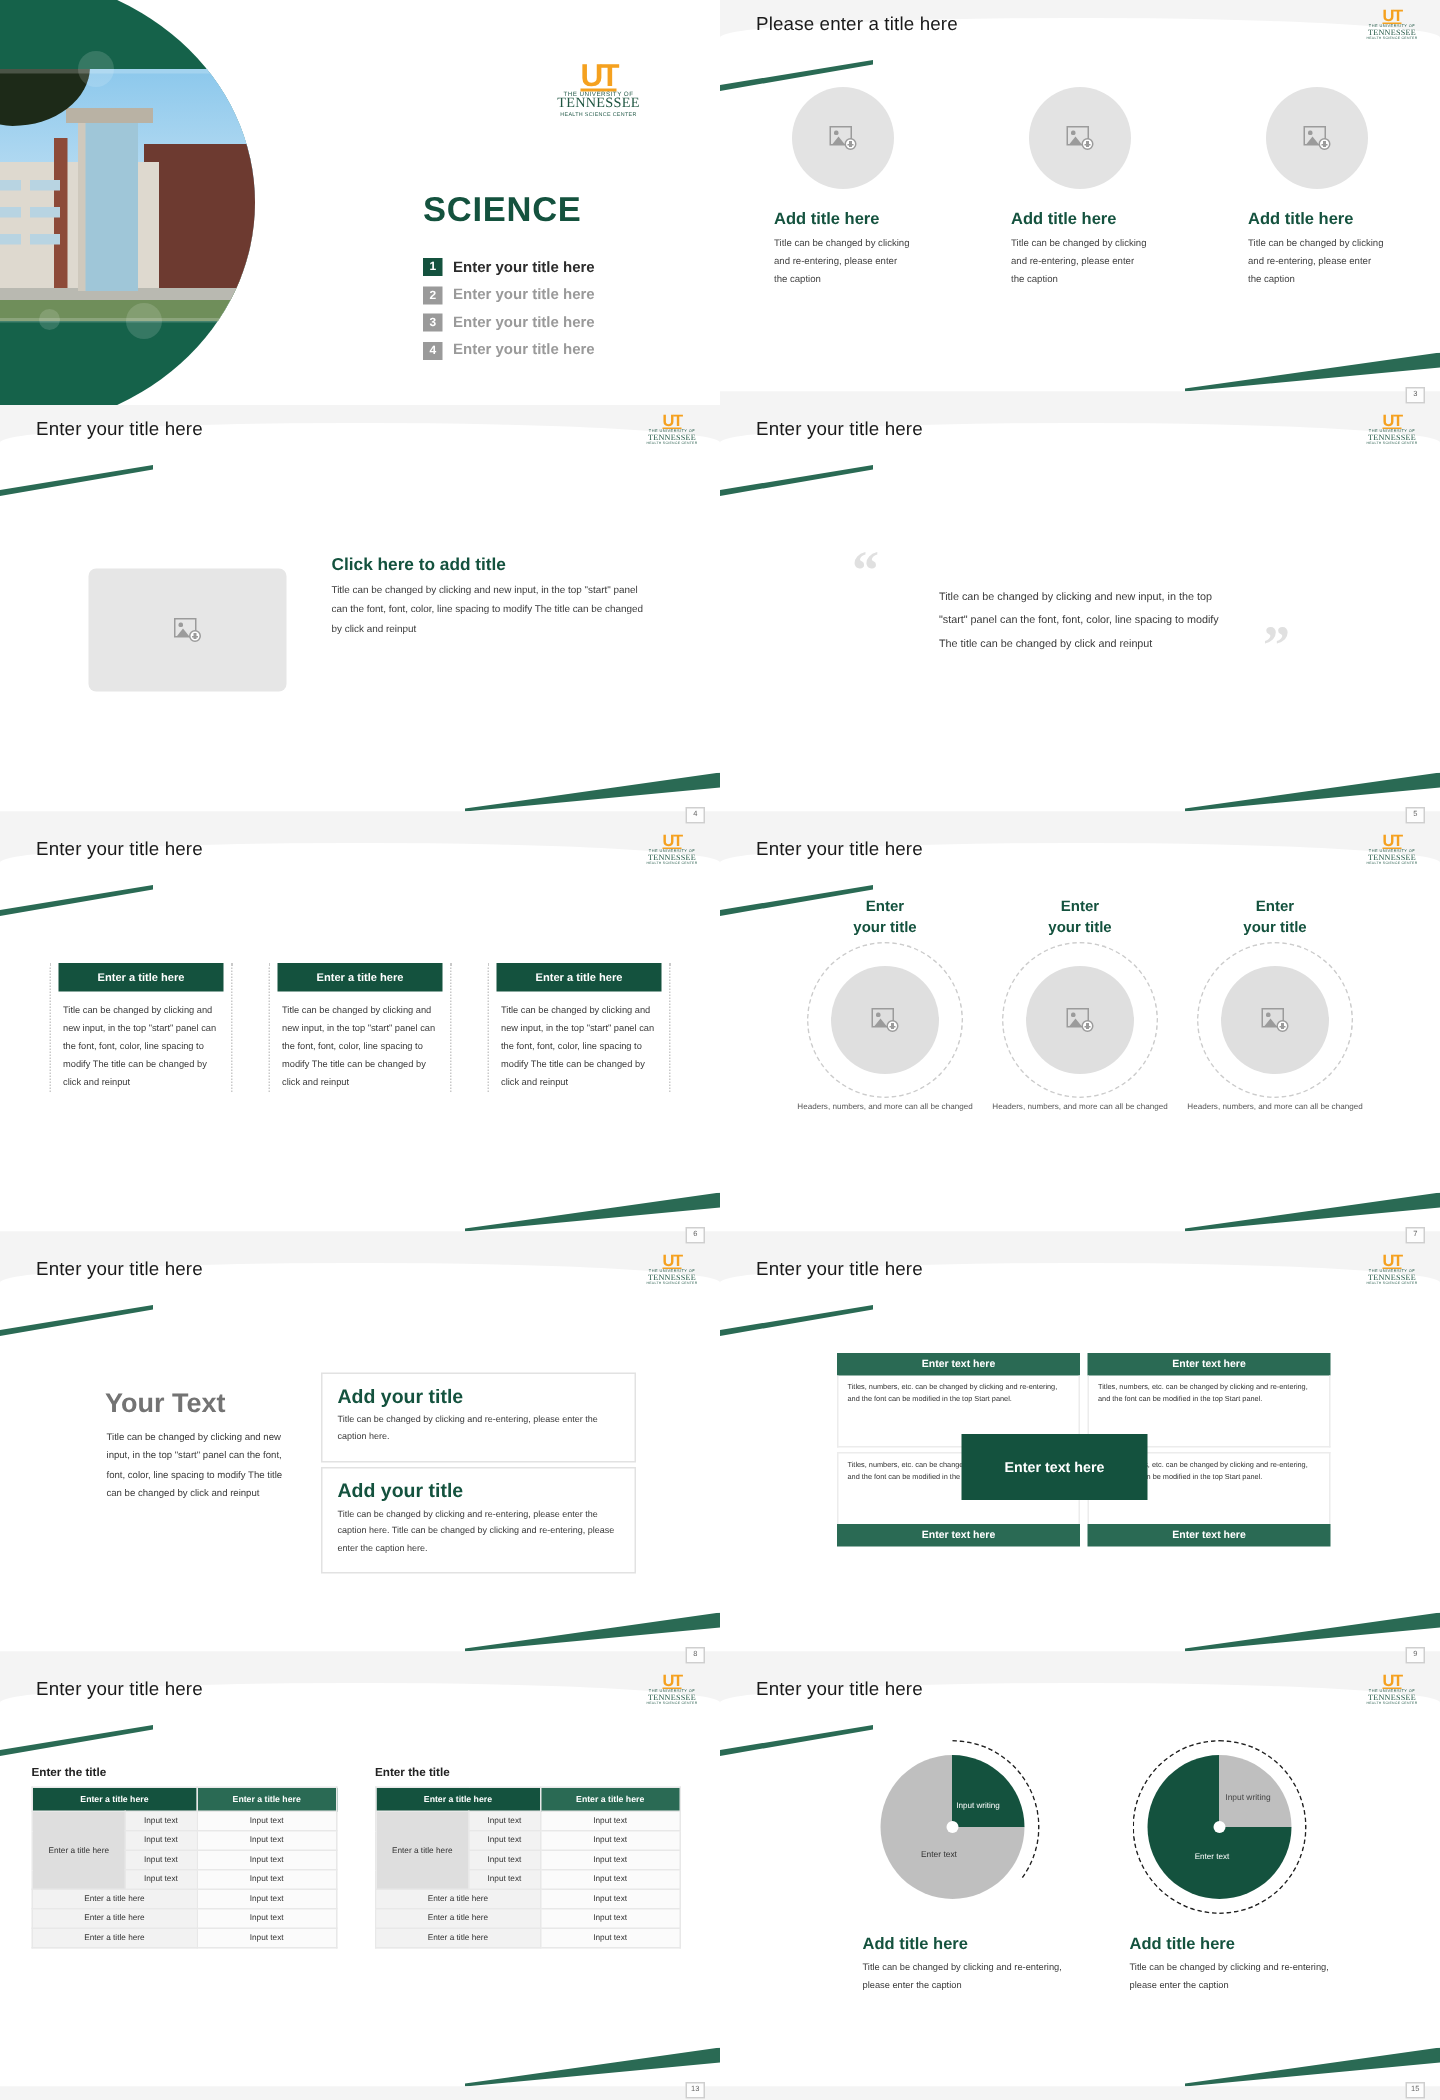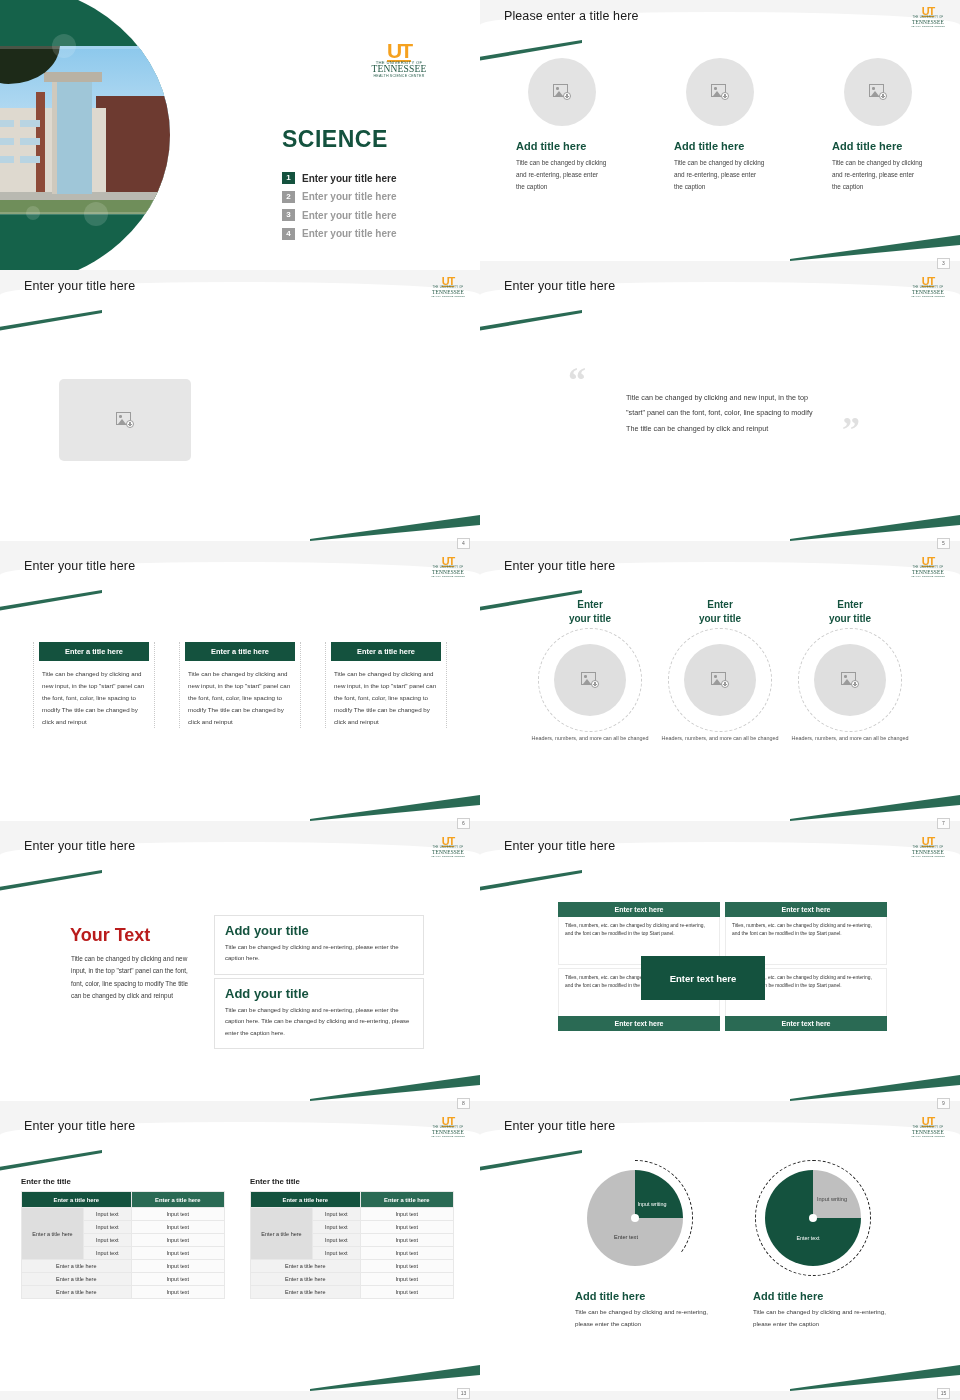--- a/index.html
+++ b/index.html
@@ -153,21 +153,21 @@
 
   
   .dc3 { position:absolute; left:0; right:0; top:48px; display:flex; justify-content:center; gap:12px; }
   .dc3 .col { width:118px; text-align:center; position:relative; }
   .dc-t { font-size:10px; font-weight:bold; color:#14523e; line-height:1.35; }
   .dc-ring { width:104px;height:104px;border-radius:50%;border:1px dashed #cccccc;
              margin:3px auto 0; display:flex;align-items:center;justify-content:center; }
   .dc-in { width:72px;height:72px;border-radius:50%;background:#dfdfdf;
            display:flex;align-items:center;justify-content:center; }
   .dc-c { margin-top:2px; font-size:5.4px; color:#555; line-height:1.8; }
-  .s7-h { position:absolute; left:70px; top:95px; font-size:18px; font-weight:bold; color:#b91c1c; }
+  .s7-h { position:absolute; left:70px; top:95px; font-size:18px; font-weight:bold; color:#737373; }
   .s7-p { position:absolute; left:71px; top:123px; width:122px; font-size:6.4px; color:#3a3a3a; line-height:1.95; }
   .s7-card { position:absolute; left:214px; width:210px; border:1px solid #e2e2e2; padding:7px 10px 9px; }
   .s7-card .h { font-size:13px; font-weight:bold; color:#14523e; }
   .s7-card .p { margin-top:4px; font-size:6px; color:#3a3a3a; line-height:1.9; }
 
   
   .q4 { position:absolute; left:78px; top:72px; width:330px; }
   .q4-row { display:flex; gap:5px; }
   .q4-cell { width:162px; }
   .q4-bar { background:#2a6a54; color:#fff; font-size:7px; font-weight:bold; text-align:center; padding:4px 0; }
@@ -353,20 +353,24 @@
       </div>
     </div>
     <div class="s3-ph">
       <div class="imgicon">
           <div class="fr"></div>
           <div class="sn"></div>
           <div class="mt"></div>
           <div class="pl"></div>
         </div>
     </div>
+    <div class="s3-txt">
+      <div class="s3-h">Click here to add title</div>
+      <div class="s3-p">Title can be changed by clicking and new input, in the top "start" panel can the font, font, color, line spacing to modify The title can be changed by click and reinput</div>
+    </div>
     <div class="pagenum">4</div>
   </div>
 
   <div class="slide cs">
     <div class="page-body"></div>
     <div class="page-bottomband"></div>
     <div class="swoosh-tl">
       <svg width="110" height="22" viewBox="0 0 110 22">
           <path d="M0 18 L110 0 L110 3 L0 22 Z" fill="#2a6a54"></path>
         </svg>

